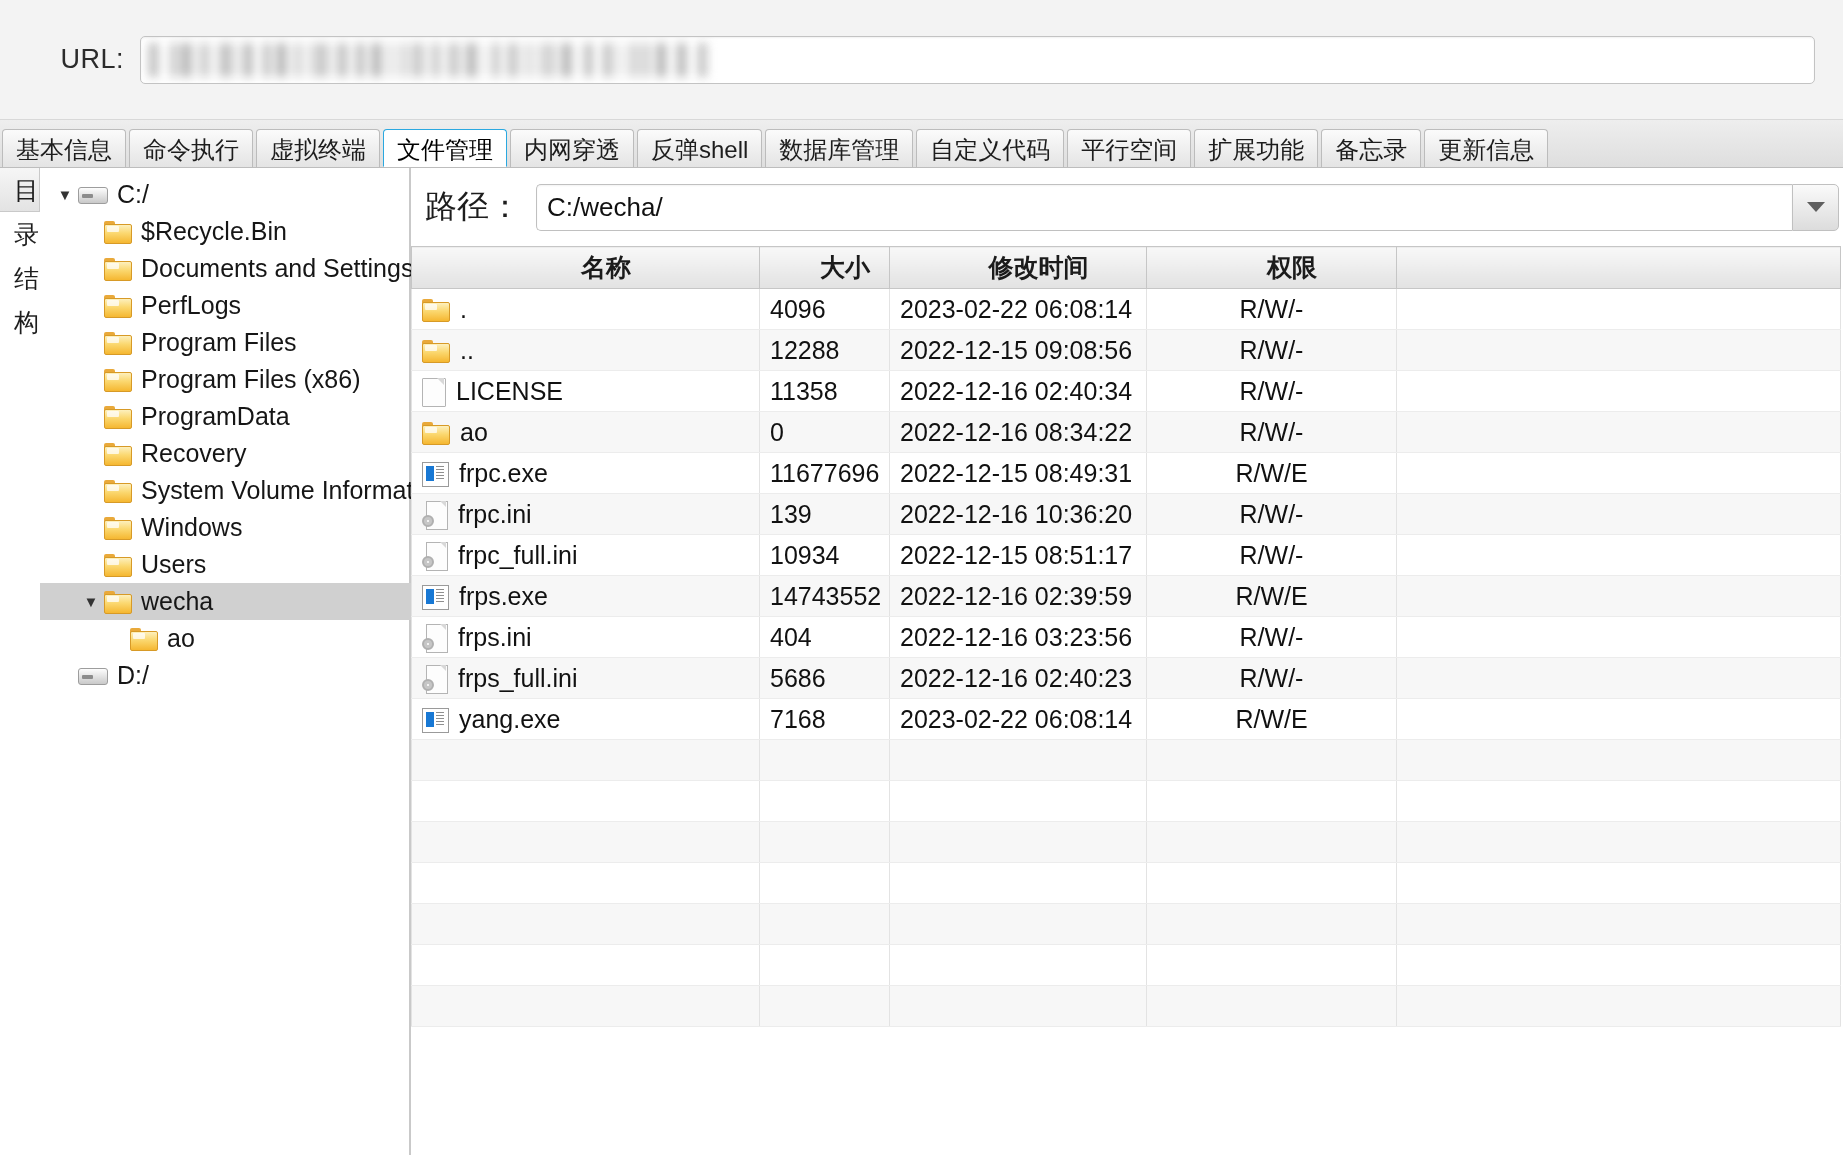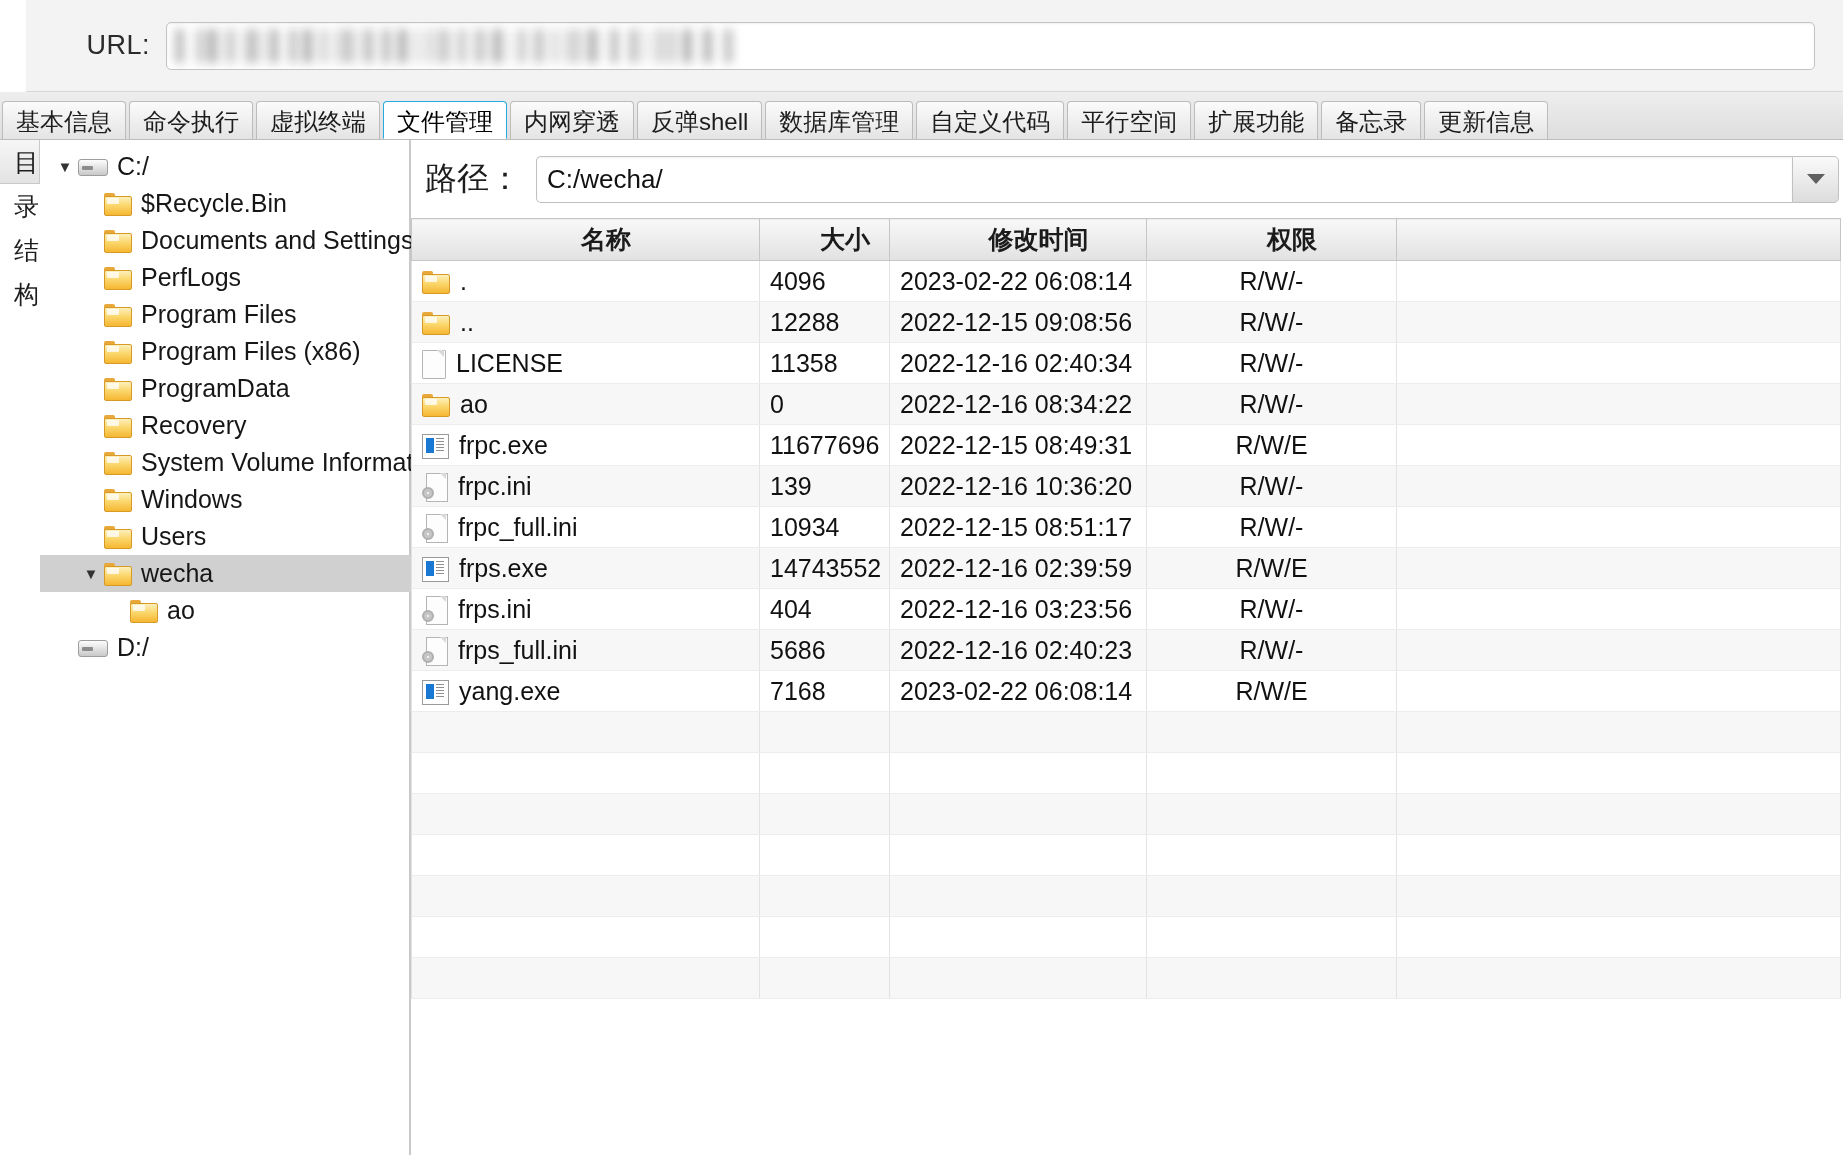--- a/index.html
+++ b/index.html
@@ -6,27 +6,26 @@
   html, body {
     margin: 0; padding: 0;
     width: 1843px; height: 1155px;
     background: #ffffff;
     font-family: "Liberation Sans", "DejaVu Sans", sans-serif;
     overflow: hidden;
   }
 
   
   #url-bar {
-    height: 92px;
+    height: 120px;
     background: #f3f3f3;
     display: flex;
     align-items: center;
     padding: 0 28px 0 0;
     border-bottom: 1px solid #d8d8d8;
-    margin-left: 26px;
   }
   #url-label {
     width: 140px;
     text-align: right;
     padding-right: 16px;
     font-size: 27px;
     color: #2b2b2b;
     letter-spacing: .5px;
   }
   #url-input-wrap {

